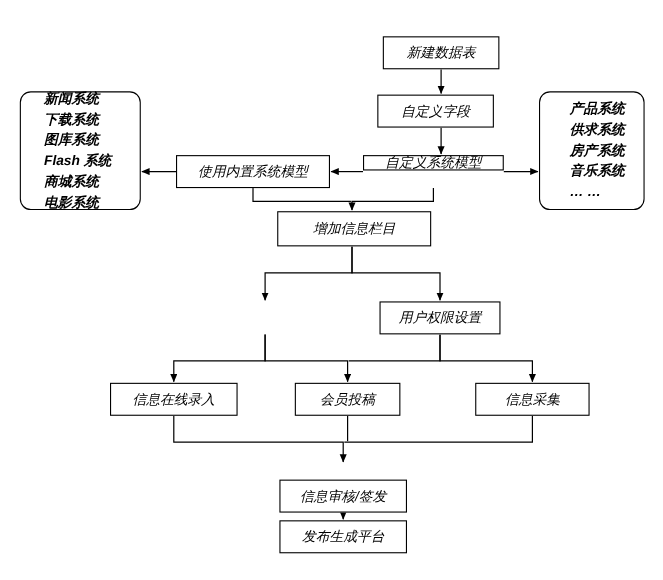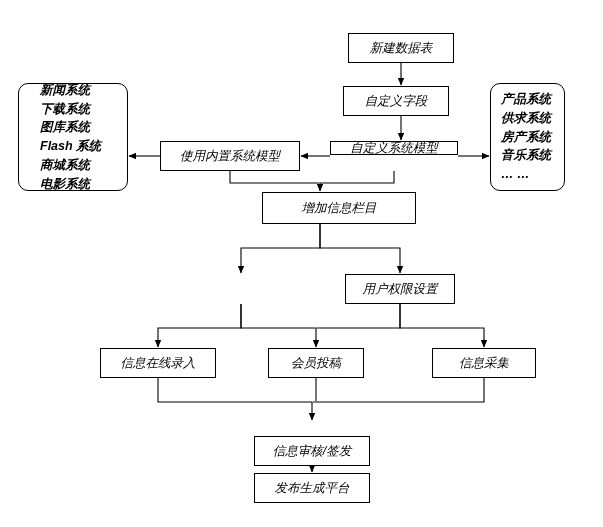--- a/index.html
+++ b/index.html
@@ -112,29 +112,29 @@
 
   <div class="node rounded" style="left:18px; top:83px; width:110px; height:108px;padding-left:21px;">
     <span>新闻系统
 下载系统
 图库系统
 Flash 系统
 商城系统
 电影系统</span>
   </div>
 
-  <div class="node rounded" style="left:490px; top:83px; width:75px; height:108px;">
+  <div class="node rounded" style="left:490px; top:83px; width:96px; height:108px;justify-content:center;">
     <span>产品系统
 供求系统
 房产系统
 音乐系统
 … …</span>
   </div>
 
-  <div class="node" style="left:262px; top:192px; width:154px; height:32px;">
+  <div class="node" style="left:252px; top:192px; width:140px; height:32px;">
     <span>增加信息栏目</span>
   </div>
 
 
   <div class="node" style="left:345px; top:274px; width:110px; height:30px;">
     <span>用户权限设置</span>
   </div>
 
   <div class="node" style="left:100px; top:348px; width:116px; height:30px;">
     <span>信息在线录入</span>

